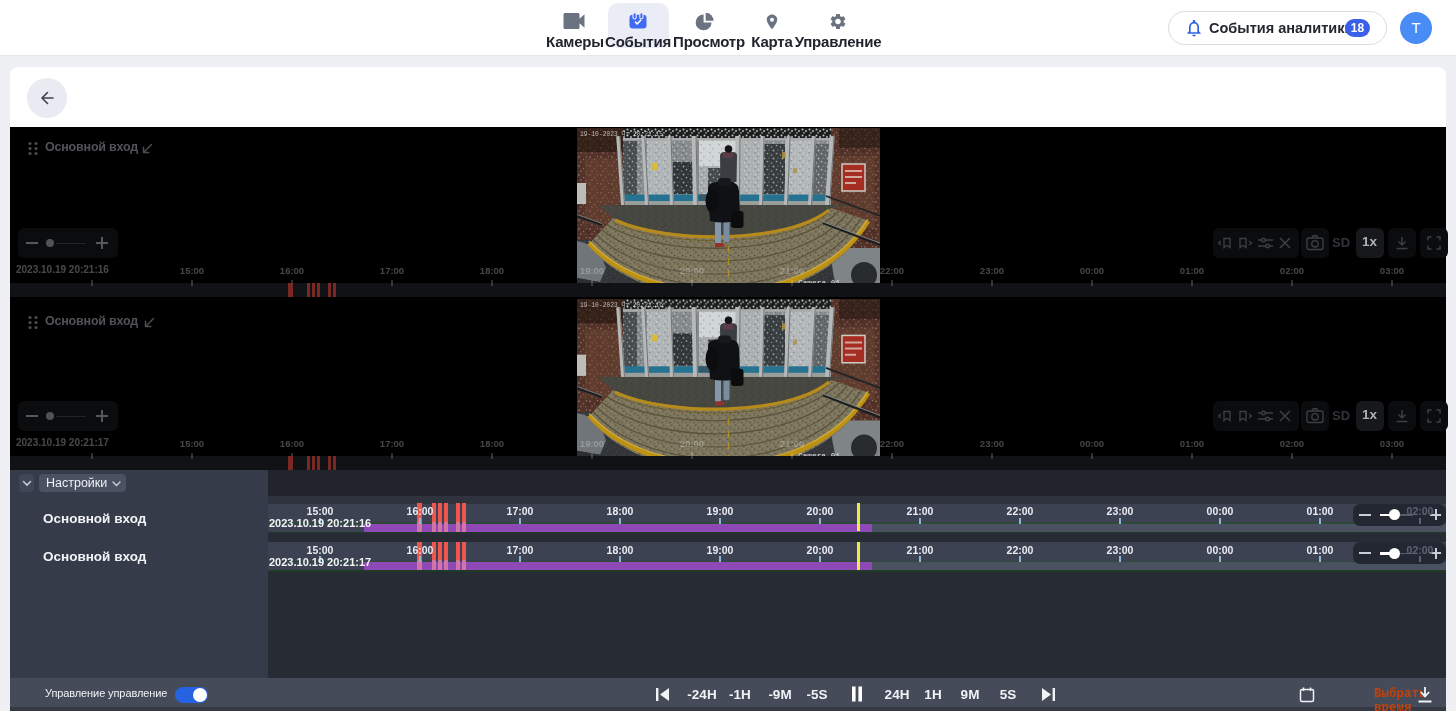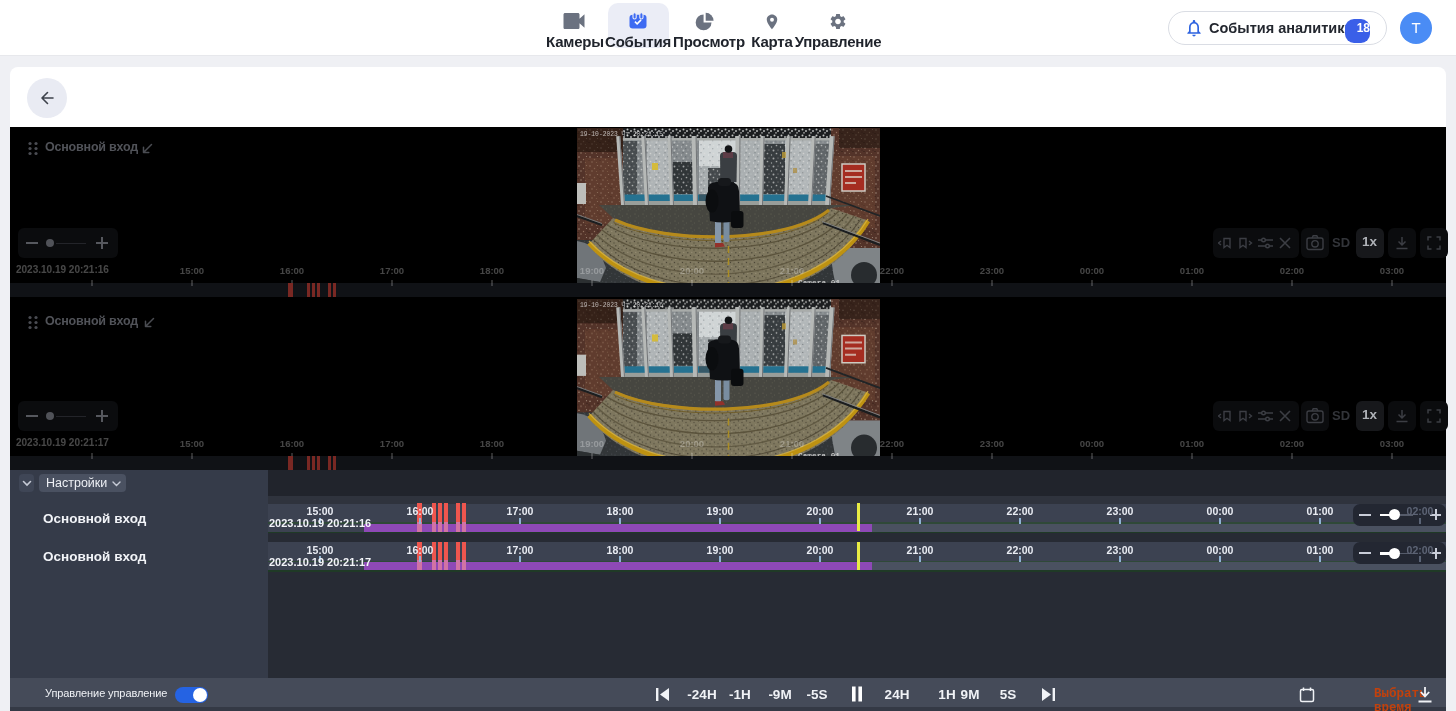--- a/index.html
+++ b/index.html
@@ -46,21 +46,21 @@
   <svg class="navi" style="left:838px;" width="19" height="19" viewBox="0 0 24 24" fill="#6b7280">
       <path d="M19.14 12.94c.04-.3.06-.61.06-.94 0-.32-.02-.64-.07-.94l2.03-1.58c.18-.14.23-.41.12-.61l-1.92-3.32c-.12-.22-.37-.29-.59-.22l-2.39.96c-.5-.38-1.03-.7-1.62-.94l-.36-2.54c-.04-.24-.24-.41-.48-.41h-3.84c-.24 0-.43.17-.47.41l-.36 2.54c-.59.24-1.13.57-1.62.94l-2.39-.96c-.22-.08-.47 0-.59.22L2.74 8.87c-.12.21-.08.47.12.61l2.03 1.58c-.05.3-.09.63-.09.94s.02.64.07.94l-2.03 1.58c-.18.14-.23.41-.12.61l1.92 3.32c.12.22.37.29.59.22l2.39-.96c.5.38 1.03.7 1.62.94l.36 2.54c.05.24.24.41.48.41h3.84c.24 0 .44-.17.47-.41l.36-2.54c.59-.24 1.13-.56 1.62-.94l2.39.96c.22.08.47 0 .59-.22l1.92-3.32c.12-.22.07-.47-.12-.61l-2.01-1.58zM12 15.6c-1.98 0-3.6-1.62-3.6-3.6s1.62-3.6 3.6-3.6 3.6 1.62 3.6 3.6-1.62 3.6-3.6 3.6z"></path>
     </svg>
   <div class="navl" style="left:838px;">Управление</div>
 
   <div class="abs" style="left:1168px;top:11px;width:219px;height:34px;border:1px solid #dadde4;border-radius:17px;background:#fff;"></div>
   <svg class="abs" style="left:1184px;top:17px;" width="20" height="22" viewBox="0 0 24 24" fill="#2e63e0">
       <path d="M12 22.2c1.1 0 2-.9 2-2h-4c0 1.1.9 2 2 2zm6-6v-5c0-3.07-1.63-5.64-4.5-6.32V4c0-.83-.67-1.5-1.5-1.5s-1.5.67-1.5 1.5v.68C7.64 5.36 6 7.92 6 11v5l-2 2v1h16v-1l-2-2zm-2 1H8v-6c0-2.48 1.51-4.5 4-4.5s4 2.02 4 4.5v6z"></path>
     </svg>
   <div class="abs" style="left:1209px;top:20px;font-size:14.5px;font-weight:700;color:#23272f;">События аналитики</div>
-  <div class="abs" style="left:1345px;top:19px;width:25px;height:24px;border-radius:9px;background:#3a5fe8;color:#fff;font-size:12px;font-weight:700;text-align:right;line-height:18px;">18</div>
+  <div class="abs" style="left:1345px;top:19px;width:25px;height:18px;border-radius:9px;background:#3a5fe8;color:#fff;font-size:12px;font-weight:700;text-align:center;line-height:18px;">18</div>
   <div class="abs" style="left:1400px;top:12px;width:32px;height:32px;border-radius:50%;background:#4a8cf5;color:#fff;font-size:15px;font-weight:400;text-align:center;line-height:32px;">T</div>
 
   <div class="abs" style="left:10px;top:67px;width:1436px;height:644px;background:#fff;border-radius:8px 8px 0 0;"></div>
 
   <div class="abs" style="left:27px;top:78px;width:40px;height:40px;border-radius:50%;background:#e9ebf3;"></div>
   <svg class="abs" style="left:39px;top:90px;" width="16" height="16" viewBox="0 0 16 16">
       <path d="M8.5 2.5 L3 8 L8.5 13.5 M3.2 8 L14 8" stroke="#3e434c" stroke-width="1.6" fill="none" stroke-linecap="round" stroke-linejoin="round"></path>
     </svg>
 
   <div class="abs" style="left:10px;top:127px;width:1436px;height:343px;background:#000;"></div>
@@ -630,21 +630,21 @@
   <div class="abs" style="left:193px;top:688px;width:14px;height:14px;border-radius:50%;background:#fff;"></div>
   <svg class="abs" style="left:655px;top:687px;" width="15" height="15" viewBox="0 0 15 15" fill="#f0f2f6">
       <rect x="1" y="1" width="2.4" height="13"></rect>
       <path d="M14 1 L5 7.5 L14 14 Z"></path>
     </svg>
   <div class="abs" style="left:702px;top:687px;font-size:13.5px;font-weight:700;color:#f0f2f6;transform:translateX(-50%);">-24H</div>
   <div class="abs" style="left:740px;top:687px;font-size:13.5px;font-weight:700;color:#f0f2f6;transform:translateX(-50%);">-1H</div>
   <div class="abs" style="left:780px;top:687px;font-size:13.5px;font-weight:700;color:#f0f2f6;transform:translateX(-50%);">-9M</div>
   <div class="abs" style="left:817px;top:687px;font-size:13.5px;font-weight:700;color:#f0f2f6;transform:translateX(-50%);">-5S</div>
   <div class="abs" style="left:897px;top:687px;font-size:13.5px;font-weight:700;color:#f0f2f6;transform:translateX(-50%);">24H</div>
-  <div class="abs" style="left:933px;top:687px;font-size:13.5px;font-weight:700;color:#f0f2f6;transform:translateX(-50%);margin-left:14px;">1H</div>
+  <div class="abs" style="left:933px;top:687px;font-size:13.5px;font-weight:700;color:#f0f2f6;transform:translateX(-50%);">1H</div>
   <div class="abs" style="left:970px;top:687px;font-size:13.5px;font-weight:700;color:#f0f2f6;transform:translateX(-50%);">9M</div>
   <div class="abs" style="left:1008px;top:687px;font-size:13.5px;font-weight:700;color:#f0f2f6;transform:translateX(-50%);">5S</div>
   <svg class="abs" style="left:851px;top:686px;" width="12" height="16" viewBox="0 0 12 16" fill="#fff">
       <rect x="1" y="0.5" width="3.6" height="15"></rect>
       <rect x="7.4" y="0.5" width="3.6" height="15"></rect>
     </svg>
   <svg class="abs" style="left:1041px;top:687px;" width="15" height="15" viewBox="0 0 15 15" fill="#f0f2f6">
       <rect x="11.6" y="1" width="2.4" height="13"></rect>
       <path d="M1 1 L10 7.5 L1 14 Z"></path>
     </svg>

